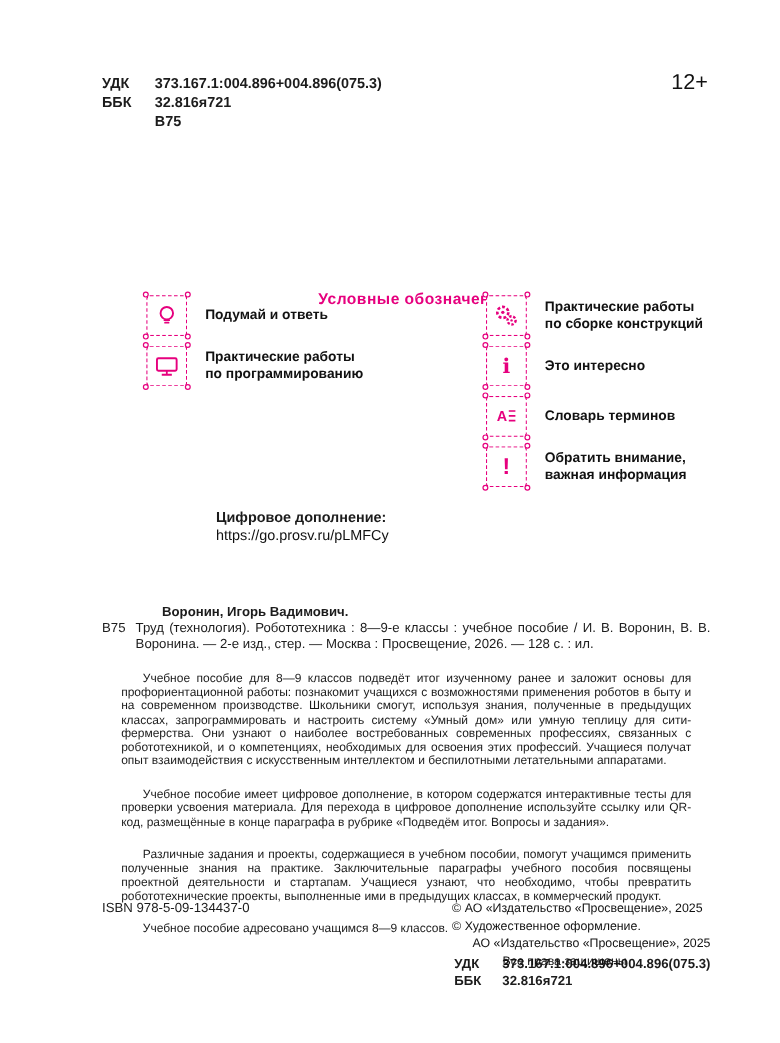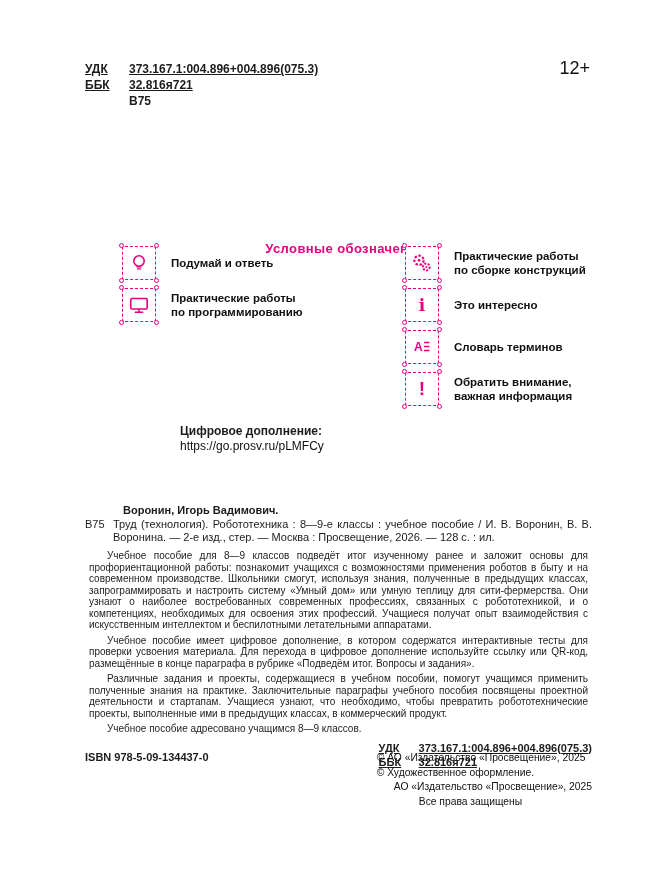--- a/index.html
+++ b/index.html
@@ -4,21 +4,21 @@
 <style>
   * { margin:0; padding:0; box-sizing:border-box; }
   html,body { background:#e8e8e8; }
   .page {
     position:relative; width:650px; height:869px; margin:0 auto;
     background:#ffffff; overflow:hidden;
     font-family:"Liberation Sans", sans-serif; color:#1c1c1c;
   }
   
   .top-codes { position:absolute; left:85px; top:61px; font-size:12px; font-weight:700; line-height:16px; }
-  .code-row { display:flex;text-decoration:underline; }
+  .code-row { display:flex; }
   .code-lab { width:34px; margin-right:10px; }
   .code-v75 { margin-left:44px; }
   .age-badge { position:absolute; right:60px; top:58px; font-size:18px; font-weight:500; color:#111; }
   
   .legend-title {
     position:absolute; left:85px; top:217px; width:520px; text-align:center;
     color:#e6007e; font-weight:700; font-size:13px; letter-spacing:.4px;margin-top:24px;
   }
   .legend-col { position:absolute; top:246px; }
   .legend-col.left  { left:122px; width:255px; }
@@ -32,33 +32,33 @@
   }
   .pin { position:absolute; width:5px; height:5px; border-radius:50%; background:#fff; border:1.6px solid #e6007e; }
   .pin.tl{ top:-4px; left:-4px; } .pin.tr{ top:-4px; right:-4px; }
   .pin.bl{ bottom:-4px; left:-4px; } .pin.br{ bottom:-4px; right:-4px; }
   .legend-label { font-size:11.5px; font-weight:700; line-height:1.25; white-space:pre-line; color:#111; }
   .digital { position:absolute; left:180px; top:424px; font-size:12px; line-height:15px; }
   .digital .lab { font-weight:700; }
   .digital .url { font-weight:400; color:#111; text-decoration:none; }
   
   .biblio { position:absolute; left:85px; top:504px; width:507px; font-size:11px; line-height:13px; }
-  .biblio .author { margin-left:38px; font-weight:700; margin-bottom:1px; }
+  .biblio .author { margin-left:50px; font-weight:700; margin-bottom:1px; }
   .biblio .entry { position:relative; padding-left:28px; }
   .biblio .entry-code { position:absolute; left:0; top:0; font-weight:400; }
   .biblio .entry-text { text-align:justify; }
   .biblio .isbn-line { margin-top:0; }
   .annotation { margin-top:6px; font-size:10px; line-height:11.5px; text-align:justify; }
-  .annotation p { text-indent:18px; margin:4px; }
+  .annotation p { text-indent:18px; margin:16px; }
   .codes-bottom-wrap { text-align:right; margin-top:6px; }
   .codes-bottom { display:inline-block; text-align:left; font-weight:700; font-size:11px; line-height:14px; }
   .codes-bottom .code-lab { width:32px; margin-right:8px; }
   
   .footer { position:absolute; left:85px; top:751px; width:507px; display:flex; justify-content:space-between; }
-  .footer .isbn { font-size:11px; font-weight:700; }
+  .footer .isbn { font-size:11px; font-weight:400; }
   .copyright { font-size:10.3px; line-height:14.5px; color:#111; }
   .copyright .line.ind1 { padding-left:17px; }
   .copyright .line.ind2 { padding-left:42px; }
 </style>
 </head>
 <body>
 
 <div class="page">
 
   <div class="top-codes">

